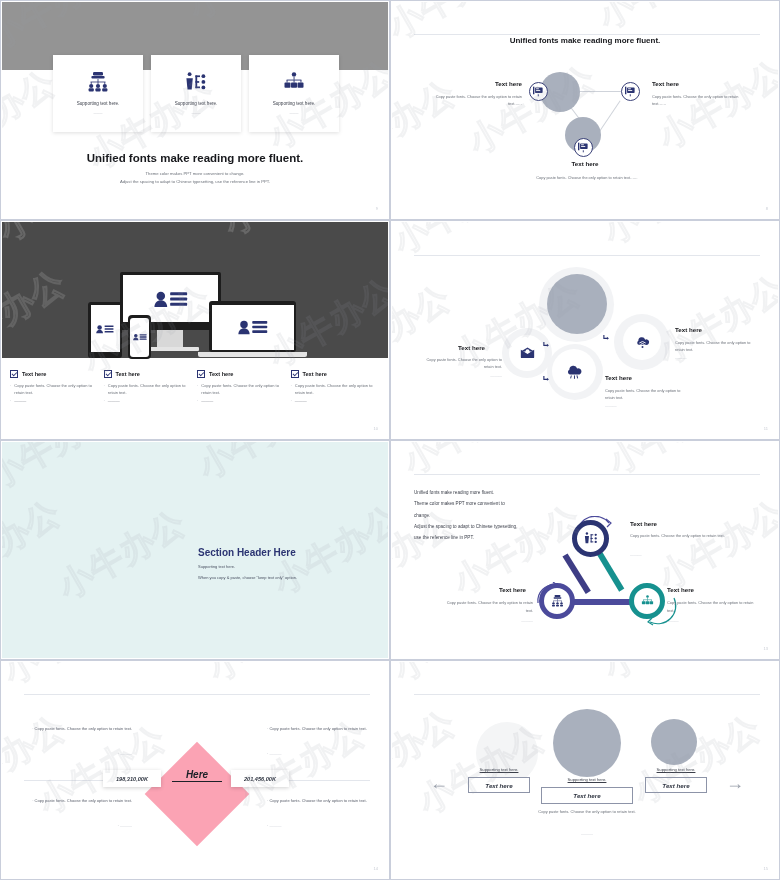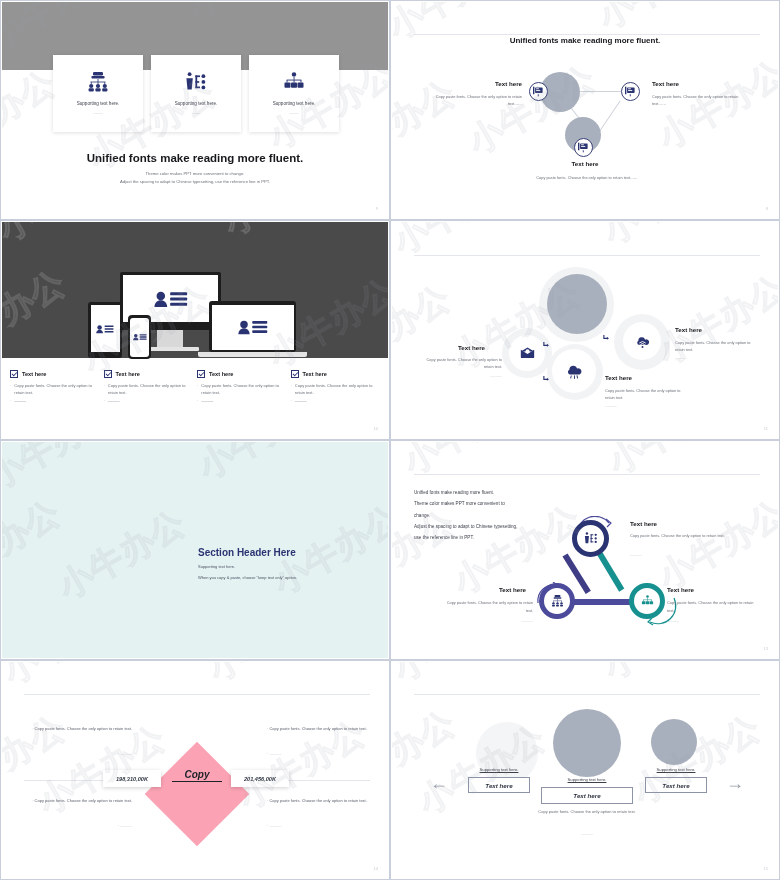--- a/index.html
+++ b/index.html
@@ -575,21 +575,21 @@
       </div>
     </div>
   </div>
 
   <div class="slide">
     <div class="inner">
       <div class="hr-line" style="left:22px; top:32px; width:346px;"></div>
       <div class="hr-line" style="left:22px; top:118px; width:346px;"></div>
 
       <div style="position:absolute; left:158px; top:95px; width:74px; height:74px; background:#fba3b4; transform:rotate(45deg);"></div>
-      <div style="position:absolute; left:170px; top:107px; width:50px; text-align:center; font-size:10px; font-style:italic; font-weight:700; color:#1d2128; z-index:5; border-bottom:1px solid #1d2128; padding-bottom:1px;">Copy</div>
+      <div style="position:absolute; left:170px; top:107px; width:50px; text-align:center; font-size:10px; font-style:italic; font-weight:700; color:#1d2128; z-index:5; border-bottom:1px solid #1d2128; padding-bottom:1px;">Here</div>
 
       <div style="position:absolute; left:101px; top:108px; width:58px; height:17px; background:#fff; box-shadow:0 1px 4px rgba(0,0,0,.18); display:flex; align-items:center; justify-content:center; font-size:5.6px; font-style:italic; font-weight:700; color:#2e3440; z-index:6;">198,310,00K</div>
       <div style="position:absolute; left:229px; top:108px; width:58px; height:17px; background:#fff; box-shadow:0 1px 4px rgba(0,0,0,.18); display:flex; align-items:center; justify-content:center; font-size:5.6px; font-style:italic; font-weight:700; color:#2e3440; z-index:6;">201,456,00K</div>
 
       <div class="s7-txt" style="left:28px; top:63px; width:102px; text-align:right;">
         <span class="s7-bul">· </span><span>Copy paste fonts. Choose the only option to retain text.</span>
       </div>
       <div class="s7-txt" style="left:28px; top:88px; width:102px; text-align:right; color:#c5c9d1;">
         <span class="s7-bul">· </span><span>———</span>
       </div>

